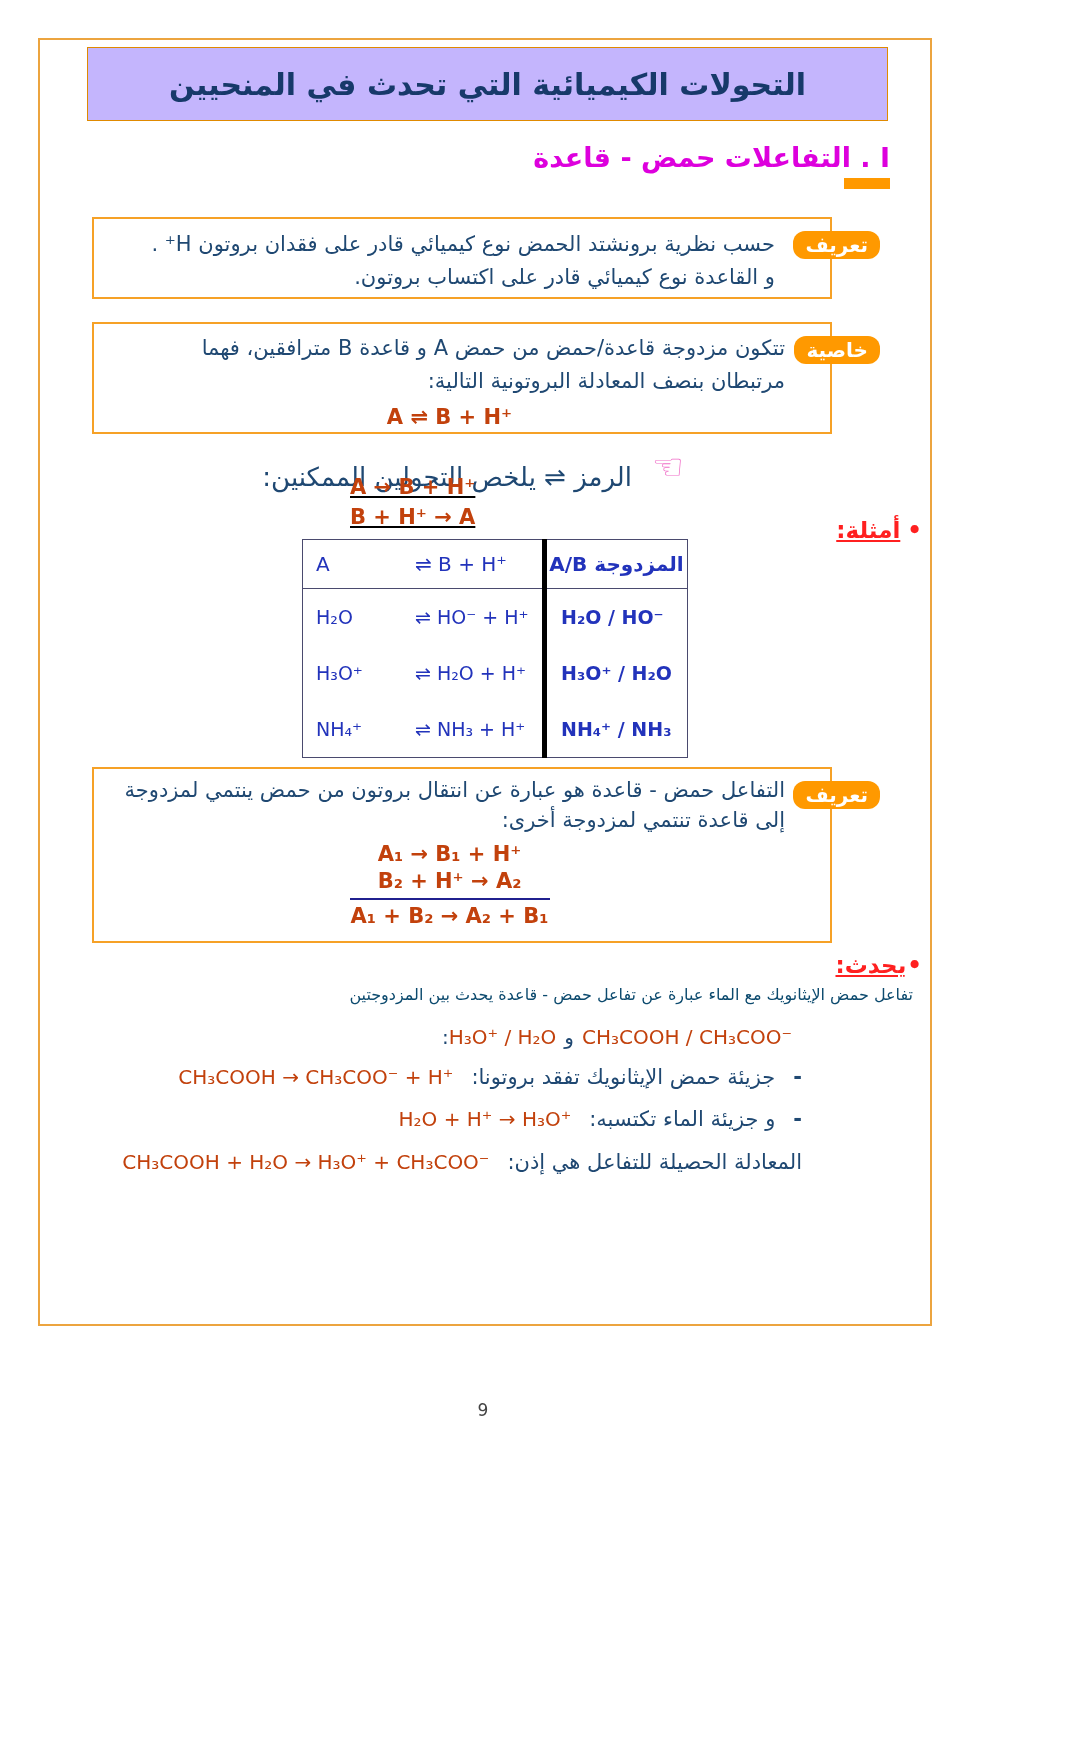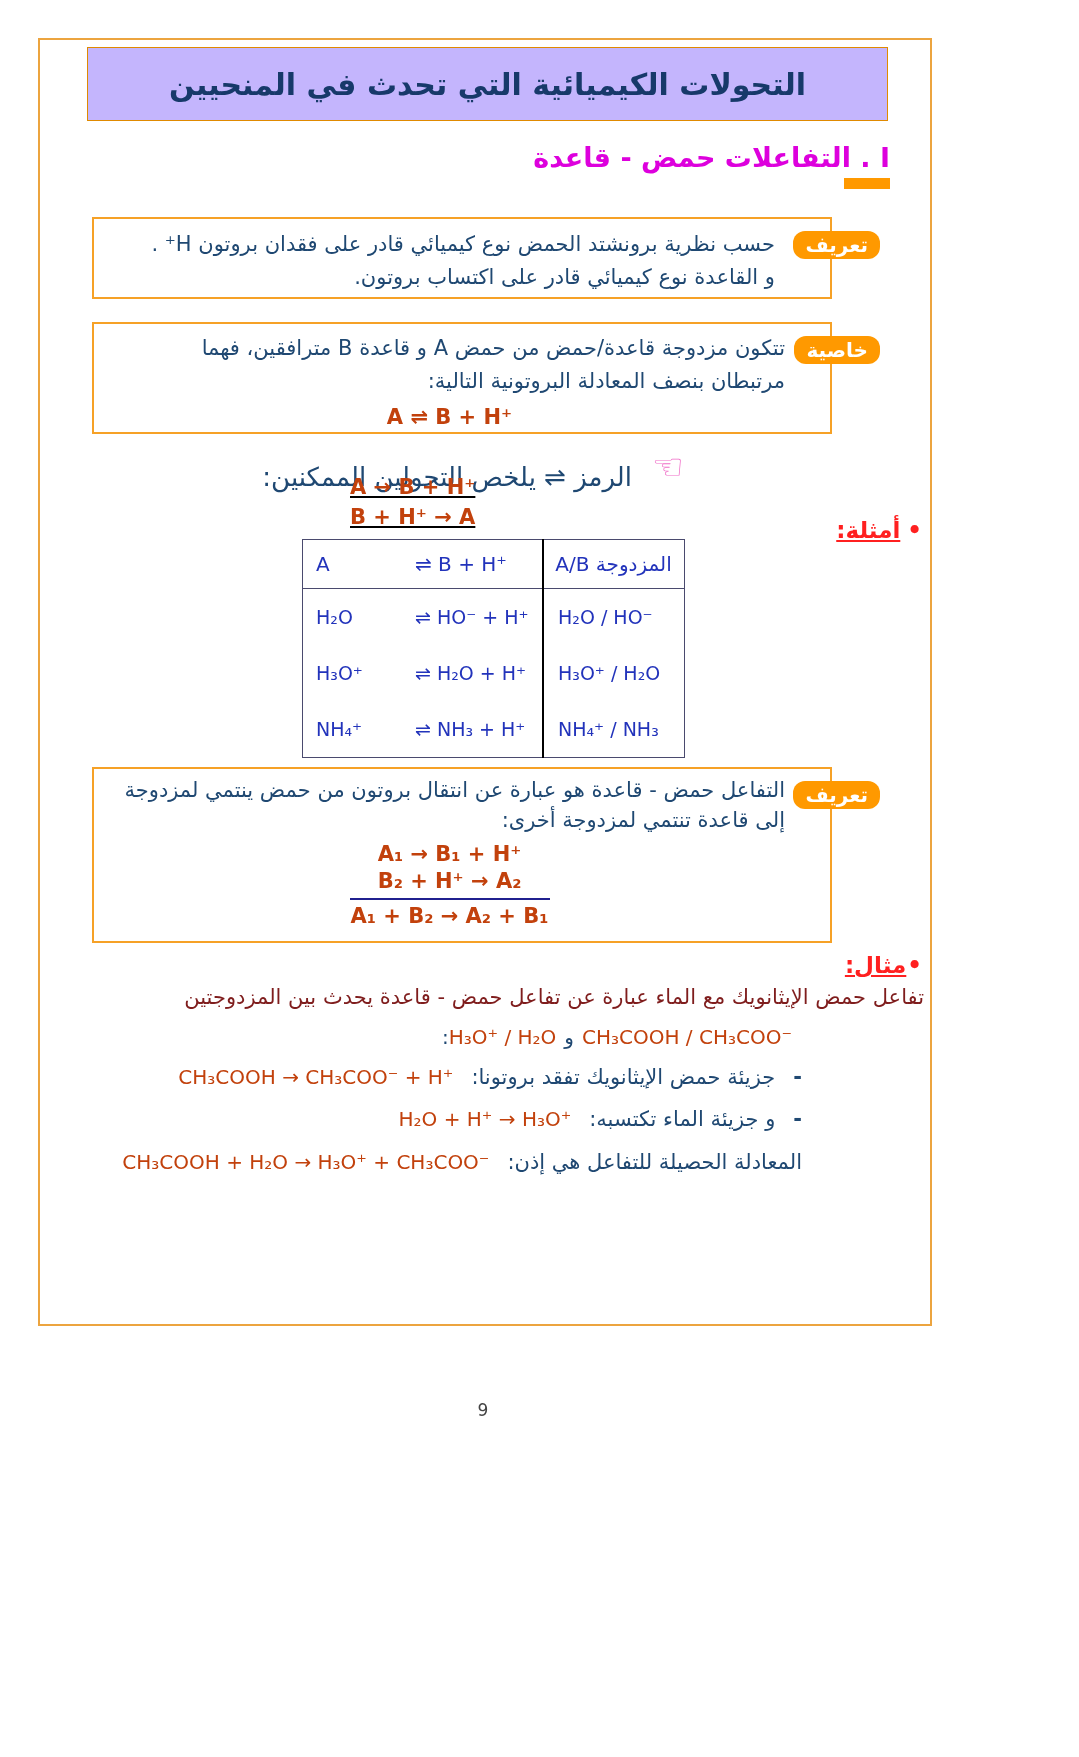--- a/index.html
+++ b/index.html
@@ -59,24 +59,24 @@
   
   .pairs-table{
     position:absolute;left:262px;top:499px;width:360px;border-collapse:collapse;
     direction:ltr;color:#2233BB;font-size:19px;border:1px solid #4A4A6E;table-layout:fixed;
   }
   .pairs-table td{vertical-align:middle;}
   .pairs-table thead td{border-bottom:1px solid #4A4A6E;height:46px;font-size:20px;}
   .pairs-table tbody td{height:54px;}
   td.acid{width:95px;padding-left:13px;text-align:left;}
   td.trans{width:126px;padding-left:3px;text-align:left;}
-  td.pair{width:139px;border-left:2px solid #000000;padding-left:14px;text-align:left;}
+  td.pair{width:139px;border-left:5px solid #000000;padding-left:14px;text-align:left;font-weight:bold;}
   td.pair.hdr{direction:rtl;text-align:center;padding-left:0;}
   
-  .intro1{position:absolute;top:945px;right:6px;margin:0;font-size:21px;color:#7f1d1d;direction:rtl;white-space:nowrap;}
+  .intro1{position:absolute;top:945px;right:17px;margin:0;font-size:16px;color:#0c4a6e;direction:rtl;white-space:nowrap;}
   .intro2{position:absolute;top:985px;right:138px;margin:0;font-size:20px;color:#1F4872;direction:rtl;white-space:nowrap;}
   .intro2 .eq{font-size:20px;}
   .intro2 .conj{margin:0 8px;color:#1F4872;}
   .intro2 .colon{color:#1F4872;}
   .step{
     position:absolute;right:128px;display:flex;direction:rtl;align-items:center;gap:18px;
     font-size:21px;color:#1F4872;white-space:nowrap;
   }
   .step .eq{font-size:20px;}
   .step1{top:1025px;}
@@ -161,21 +161,21 @@
       <p class="ar">التفاعل حمض - قاعدة هو عبارة عن انتقال بروتون من حمض ينتمي لمزدوجة</p>
       <p class="ar">إلى قاعدة تنتمي لمزدوجة أخرى:</p>
       <div class="eq-col">
         <span class="eq bold" dir="ltr">A₁ → B₁ + H⁺</span>
         <span class="eq bold eq-sum" dir="ltr">B₂ + H⁺ → A₂</span>
         <span class="eq bold" dir="ltr">A₁ + B₂ → A₂ + B₁</span>
       </div>
     </div>
 
     <div class="red-heading ex2-heading">
-      <span class="bullet">•</span><span class="red-underline">مثال:</span>
+      <span class="bullet">•</span><span class="red-underline">يحدث:</span>
     </div>
 
     <p class="intro1">تفاعل حمض الإيثانويك مع الماء عبارة عن تفاعل حمض - قاعدة يحدث بين المزدوجتين</p>
 
     <p class="intro2">
       <span class="eq" dir="ltr">CH₃COOH / CH₃COO⁻</span><span class="conj">و</span><span class="eq" dir="ltr">H₃O⁺ / H₂O</span><span class="colon">:</span>
     </p>
 
     <div class="step step1">
       <span class="dash">-</span>

